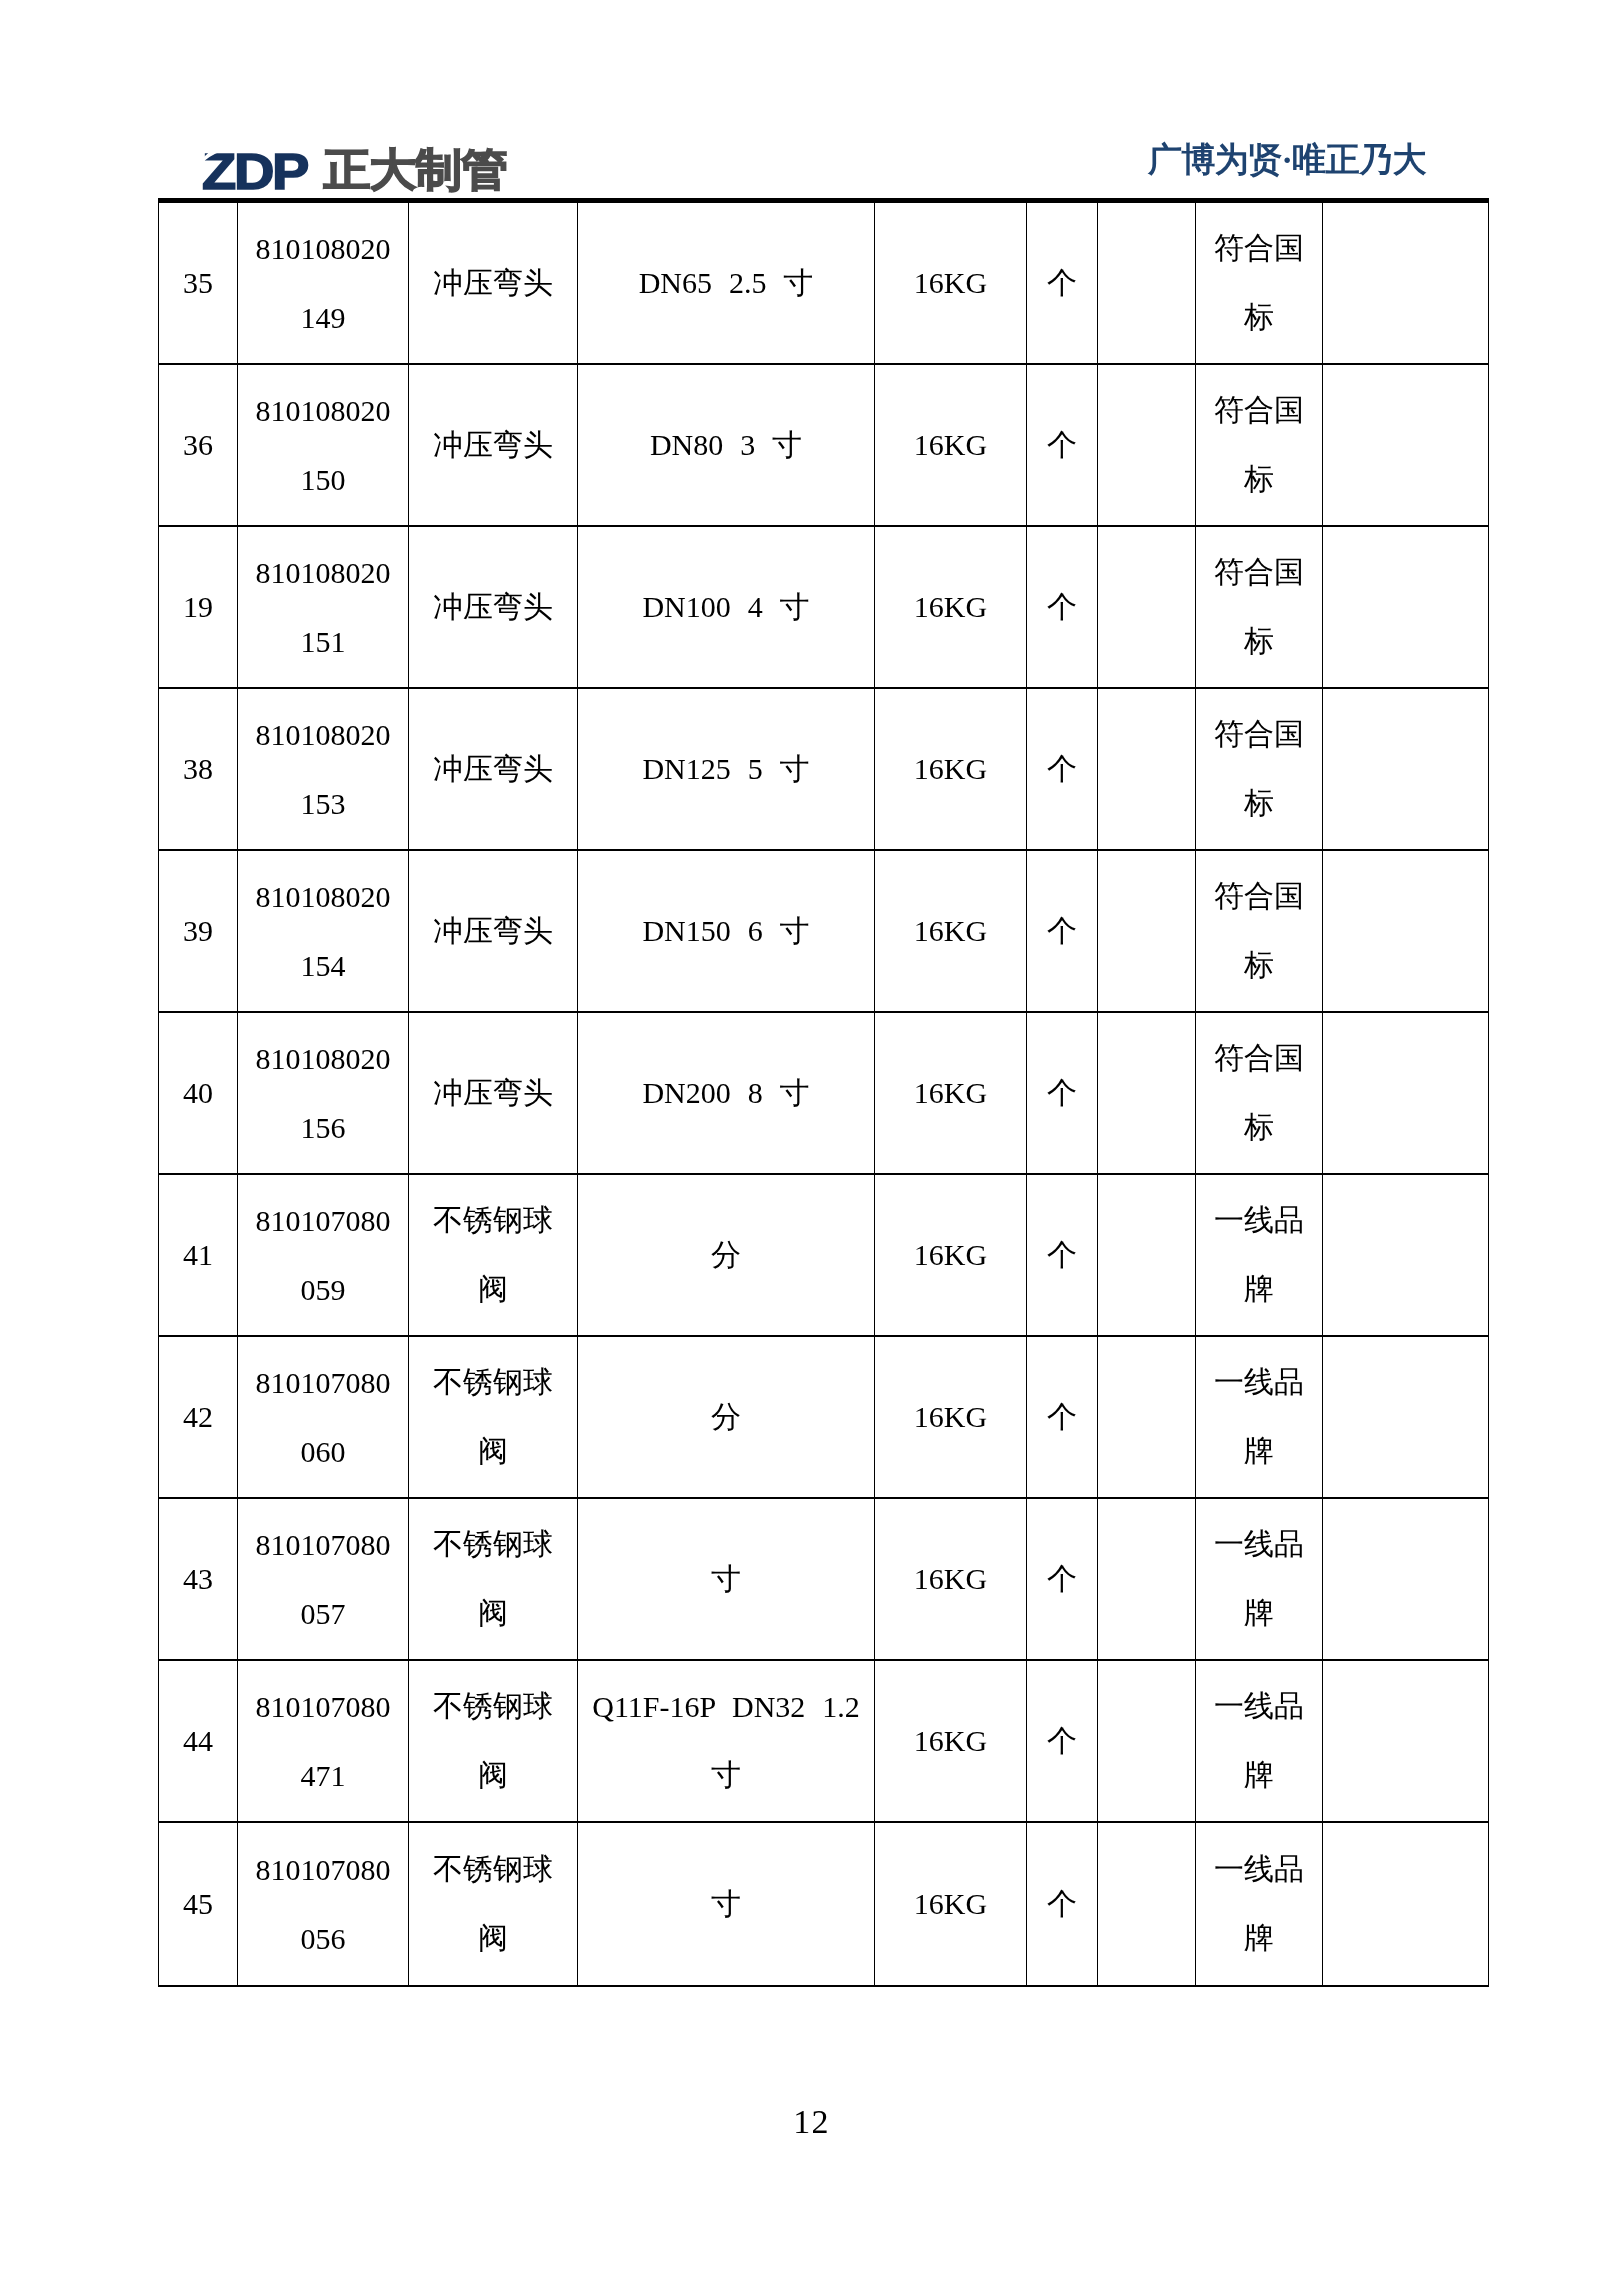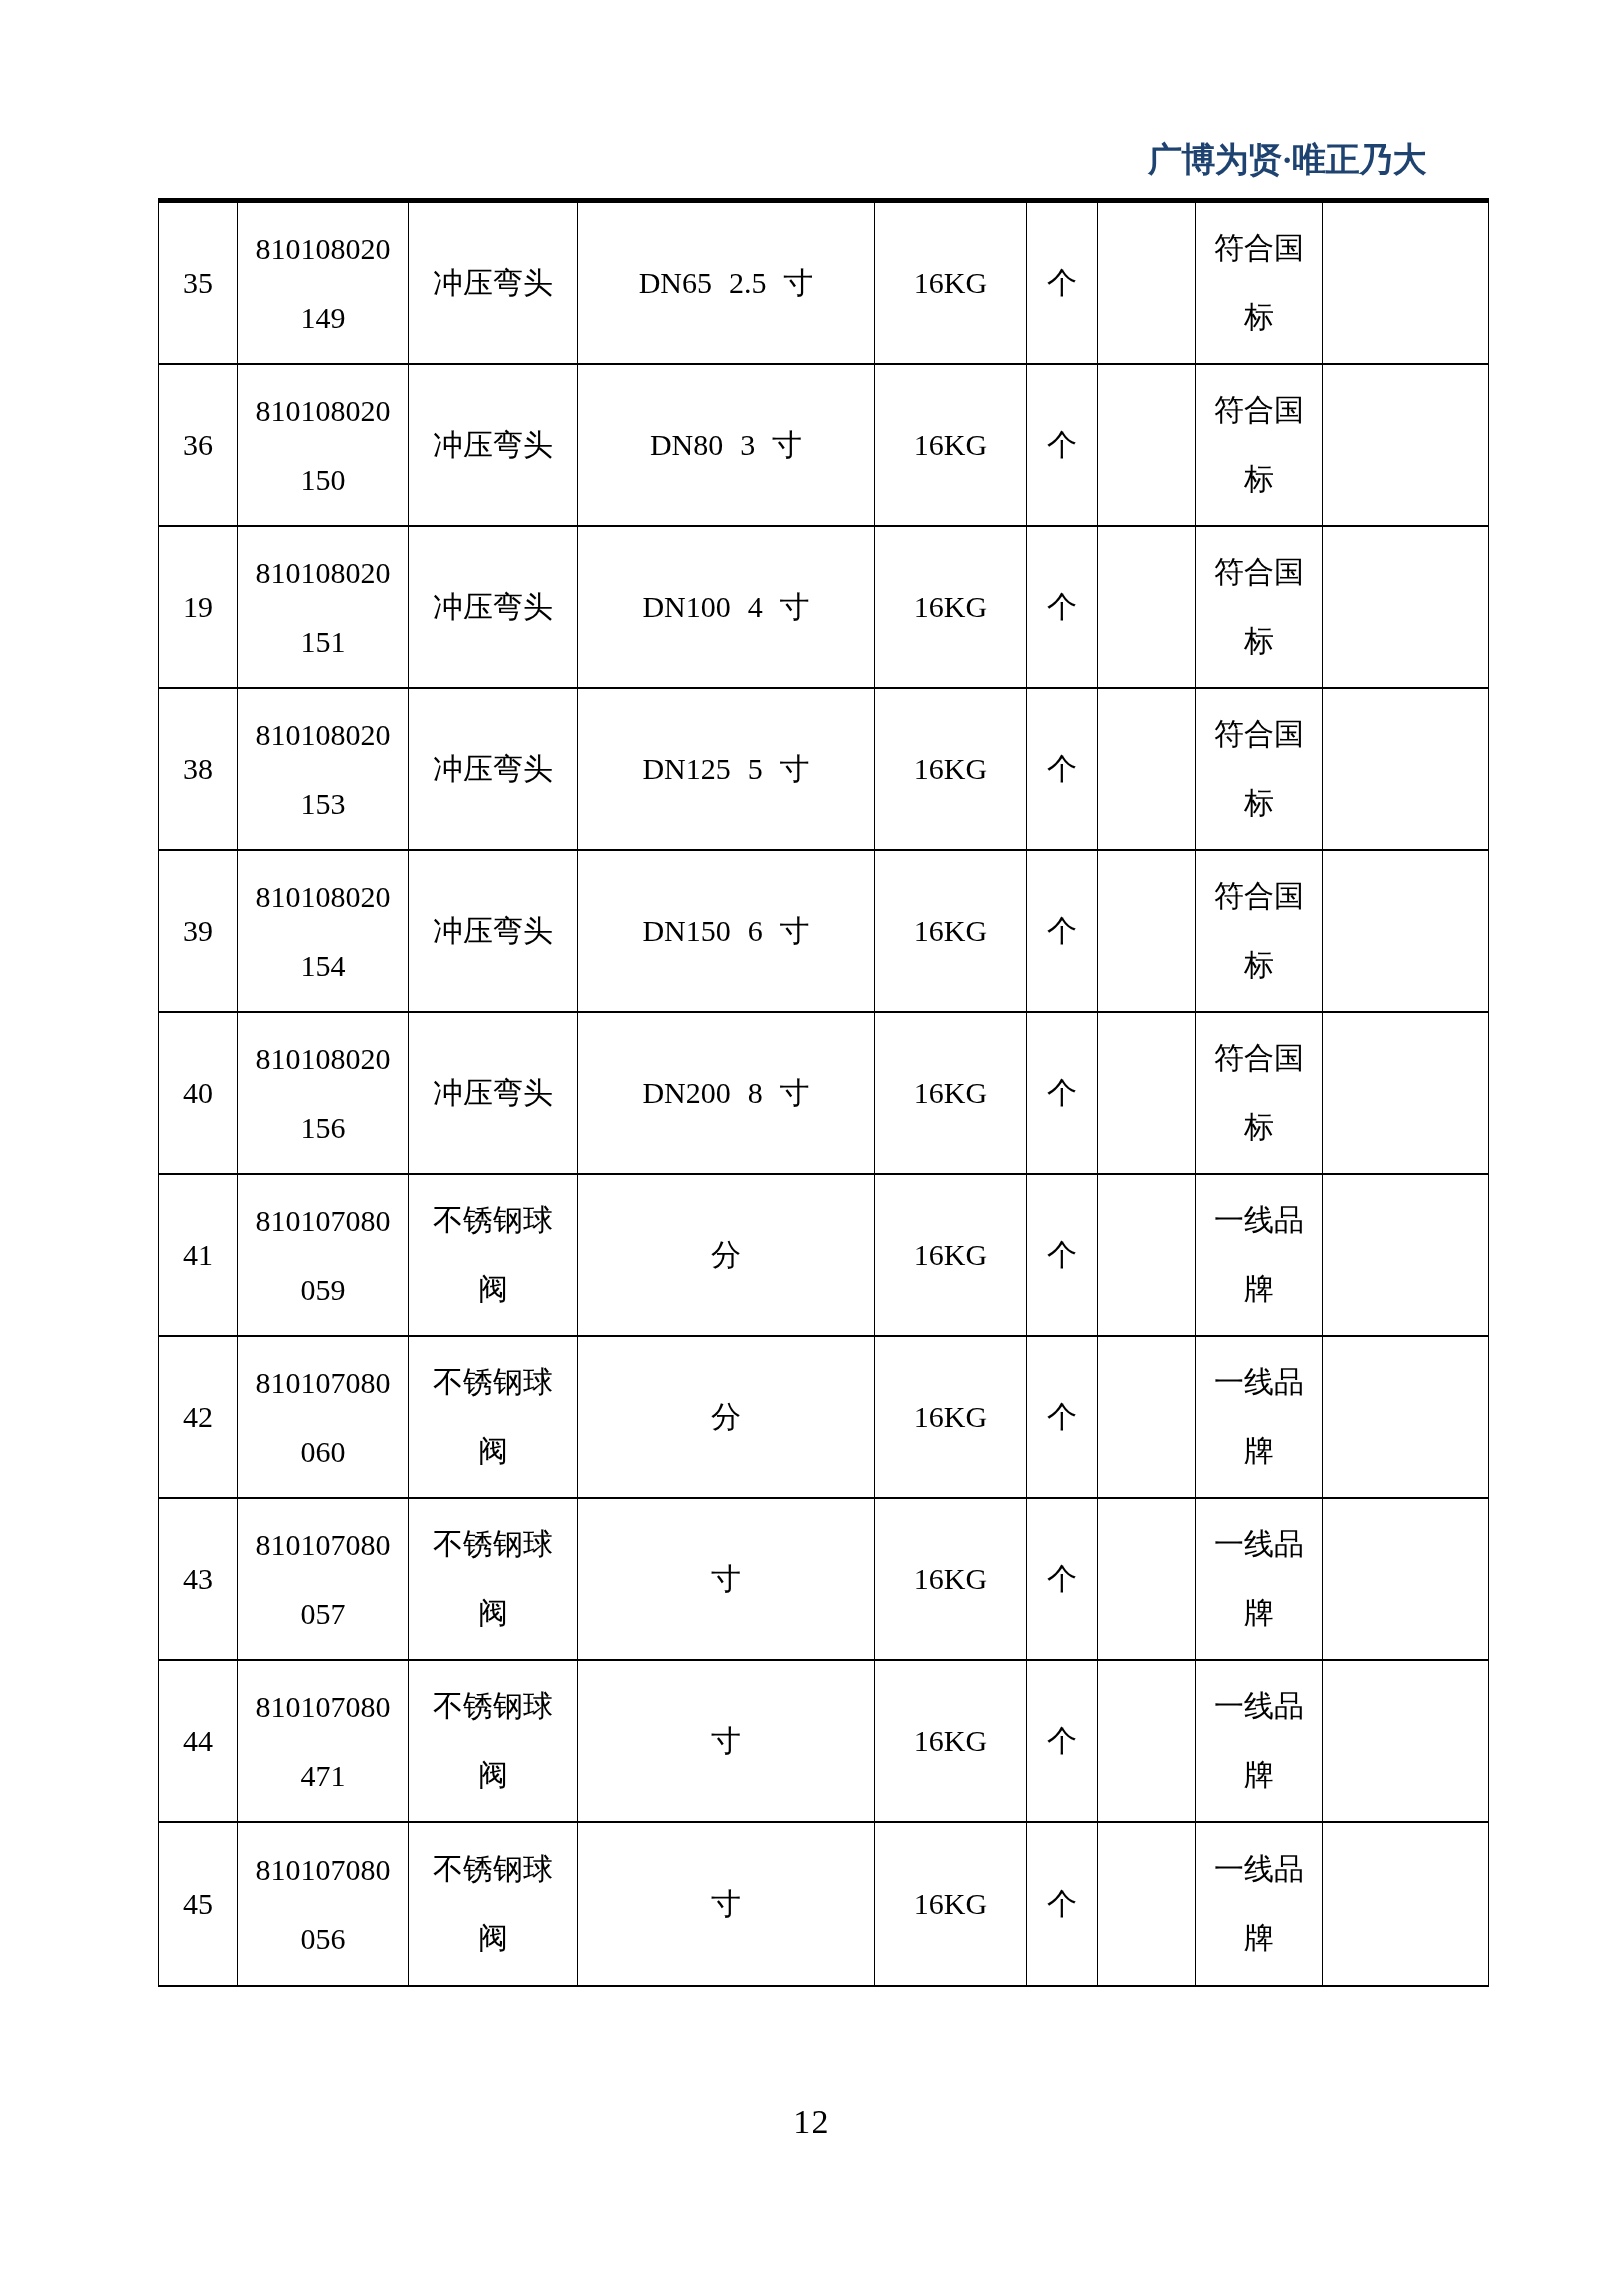--- a/index.html
+++ b/index.html
@@ -63,20 +63,27 @@
   }
 
   
   .footer { position:absolute; left:0; top:2103px; width:1623px; text-align:center; }
   .page-number { font-size:34px; letter-spacing:1.2px; }
 </style>
 </head>
 <body>
 
 <div class="header">
+  <div class="logo">
+    <span class="zdp-wrap">
+      <span class="zdp">ZDP</span>
+      <span class="swoosh"></span>
+    </span>
+    <span class="logo-cn">正大制管</span>
+  </div>
   <div class="slogan">广博为贤·唯正乃大</div>
 </div>
 
 <div class="ptable" id="product-table">
   <div class="row">
     <div class="cell c1">
         <div class="line">35</div>
       </div>
     <div class="cell c2">
         <div class="line">810108020</div>
@@ -371,20 +378,21 @@
       </div>
     <div class="cell c2">
         <div class="line">810107080</div>
         <div class="line">471</div>
       </div>
     <div class="cell c3">
         <div class="line">不锈钢球</div>
         <div class="line">阀</div>
       </div>
     <div class="cell c4">
+        <div class="line">Q11F-16P DN32 1.2</div>
         <div class="line">寸</div>
       </div>
     <div class="cell c5">
         <div class="line">16KG</div>
       </div>
     <div class="cell c6">
         <div class="line">个</div>
       </div>
     <div class="cell c7">
         <div class="line"></div>

